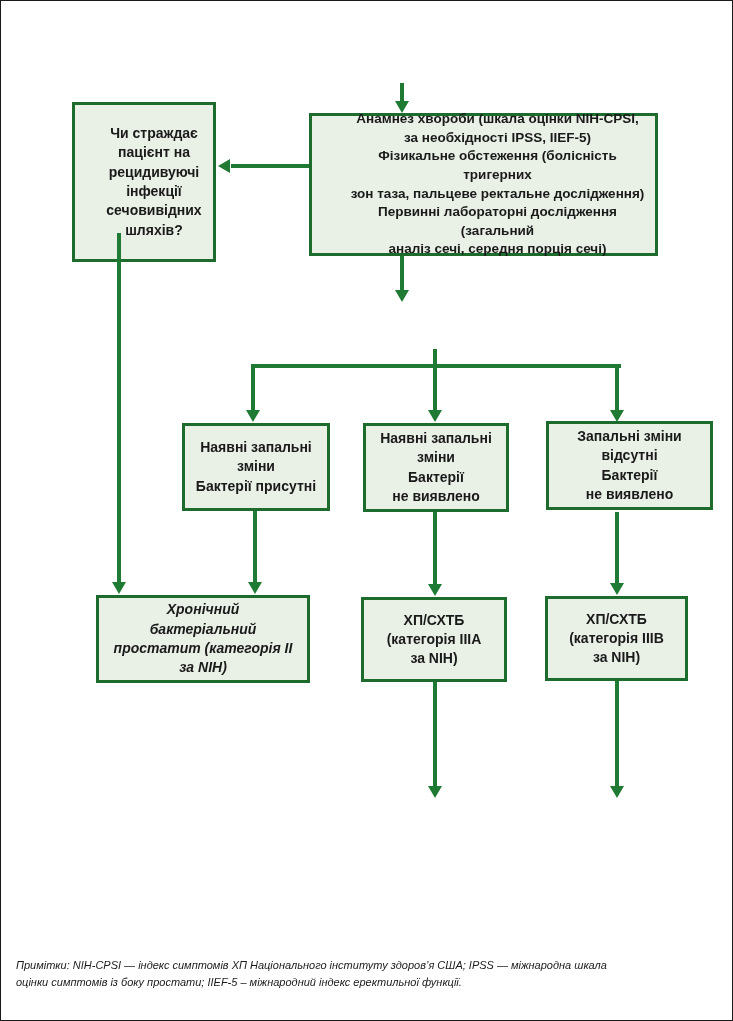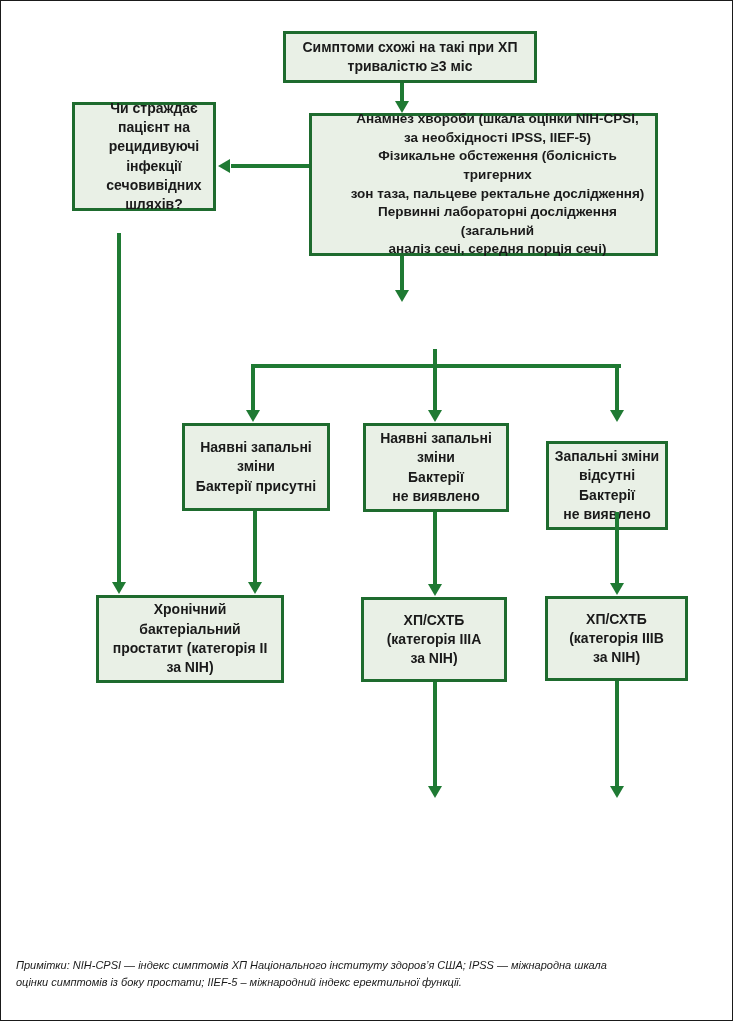--- a/index.html
+++ b/index.html
@@ -55,35 +55,31 @@
     line-height:1.5;
     color:var(--text);
     white-space:pre-line;
   }
 </style>
 </head>
 <body>
 
 <div id="canvas">
 
-  <div class="box" style="left:282px;top:30px;width:254px;height:52px;">
-    <span>Симптоми схожі на такі при ХП
-тривалістю ≥3 міс</span>
-  </div>
 
   <div class="box small" style="left:308px;top:112px;width:349px;height:143px;">
     <span>Анамнез хвороби (шкала оцінки NIH-CPSI,
 за необхідності IPSS, IIEF-5)
 Фізикальне обстеження (болісність тригерних
 зон таза, пальцеве ректальне дослідження)
 Первинні лабораторні дослідження (загальний
 аналіз сечі, середня порція сечі)</span>
   </div>
 
-  <div class="box" style="left:71px;top:101px;width:144px;height:109px;padding-left:20px;">
+  <div class="box" style="left:71px;top:101px;width:144px;height:160px;padding-left:20px;">
     <span>Чи страждає
 пацієнт на
 рецидивуючі
 інфекції
 сечовивідних
 шляхів?</span>
   </div>
 
 
   <div class="box" style="left:181px;top:422px;width:148px;height:88px;">
@@ -92,28 +88,28 @@
 Бактерії присутні</span>
   </div>
 
   <div class="box" style="left:362px;top:422px;width:146px;height:89px;">
     <span>Наявні запальні
 зміни
 Бактерії
 не виявлено</span>
   </div>
 
-  <div class="box" style="left:545px;top:440px;width:122px;height:89px;">
+  <div class="box" style="left:545px;top:420px;width:167px;height:89px;">
     <span>Запальні зміни
 відсутні
 Бактерії
 не виявлено</span>
   </div>
 
-  <div class="box" style="left:95px;top:594px;width:188px;height:88px;">
+  <div class="box" style="left:95px;top:594px;width:214px;height:88px;font-style:italic;">
     <span>Хронічний
 бактеріальний
 простатит (категорія II
 за NIH)</span>
   </div>
 
   <div class="box" style="left:360px;top:596px;width:146px;height:85px;">
     <span>ХП/СХТБ
 (категорія IIIA
 за NIH)</span>

